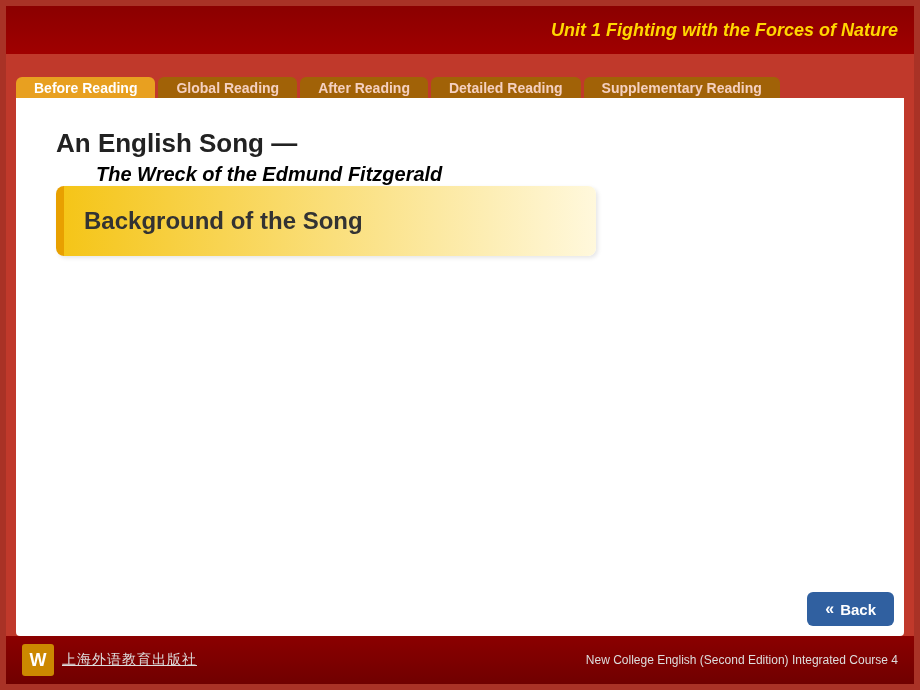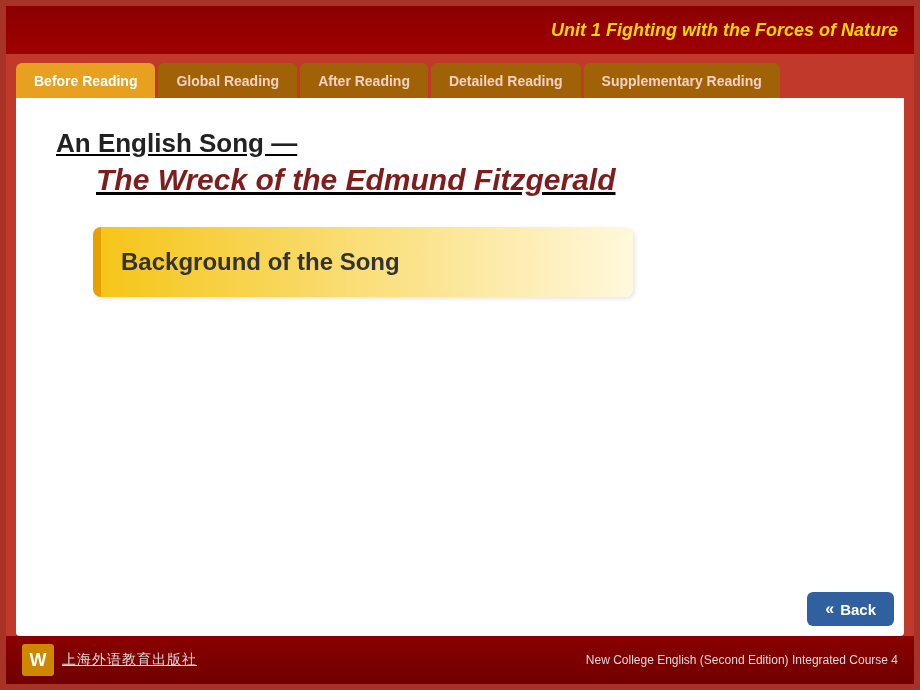--- a/index.html
+++ b/index.html
@@ -63,21 +63,21 @@
       right: 0;
       height: 44px;
       background: #c0392b;
       display: flex;
       align-items: flex-end;
       padding-left: 10px;
       gap: 3px;
     }
 
     .tab {
-      height: 35px;
+      height: 21px;
       padding: 0 18px;
       display: flex;
       align-items: center;
       justify-content: center;
       font-size: 14px;
       font-weight: bold;
       cursor: pointer;
       border-radius: 6px 6px 0 0;
       white-space: nowrap;
     }
@@ -99,36 +99,34 @@
       left: 10px;
       right: 10px;
       bottom: 48px;
       background: white;
       border-radius: 0 0 4px 4px;
       padding: 30px 40px;
     }
 
     
     .song-title-area {
-      margin-bottom: 30px;
-      text-decoration: underline;
     }
 
     .song-title-line1 {
       font-size: 26px;
       font-weight: bold;
       color: #222;
       margin-bottom: 4px;
     }
 
     .song-title-line2 {
-      font-size: 30px;
+      font-size: 20px;
       font-weight: bold;
       font-style: italic;
-      color: #7f1d1d;
+      color: #000000;
       margin-left: 40px;
     }
 
     
     .menu-button {
       display: block;
       width: 540px;
       height: 70px;
       margin-bottom: 18px;
       border-radius: 8px;
@@ -136,21 +134,20 @@
       border-left: 8px solid #E8A000;
       display: flex;
       align-items: center;
       padding-left: 20px;
       font-size: 24px;
       font-weight: bold;
       color: #333;
       cursor: pointer;
       text-decoration: none;
       box-shadow: 2px 2px 4px rgba(0,0,0,0.1);
-      margin-left: 37px;
     }
 
     
     .bottom-bar {
       position: absolute;
       bottom: 0;
       left: 0;
       right: 0;
       height: 48px;
       background: linear-gradient(to bottom, #8B0000, #700000);

